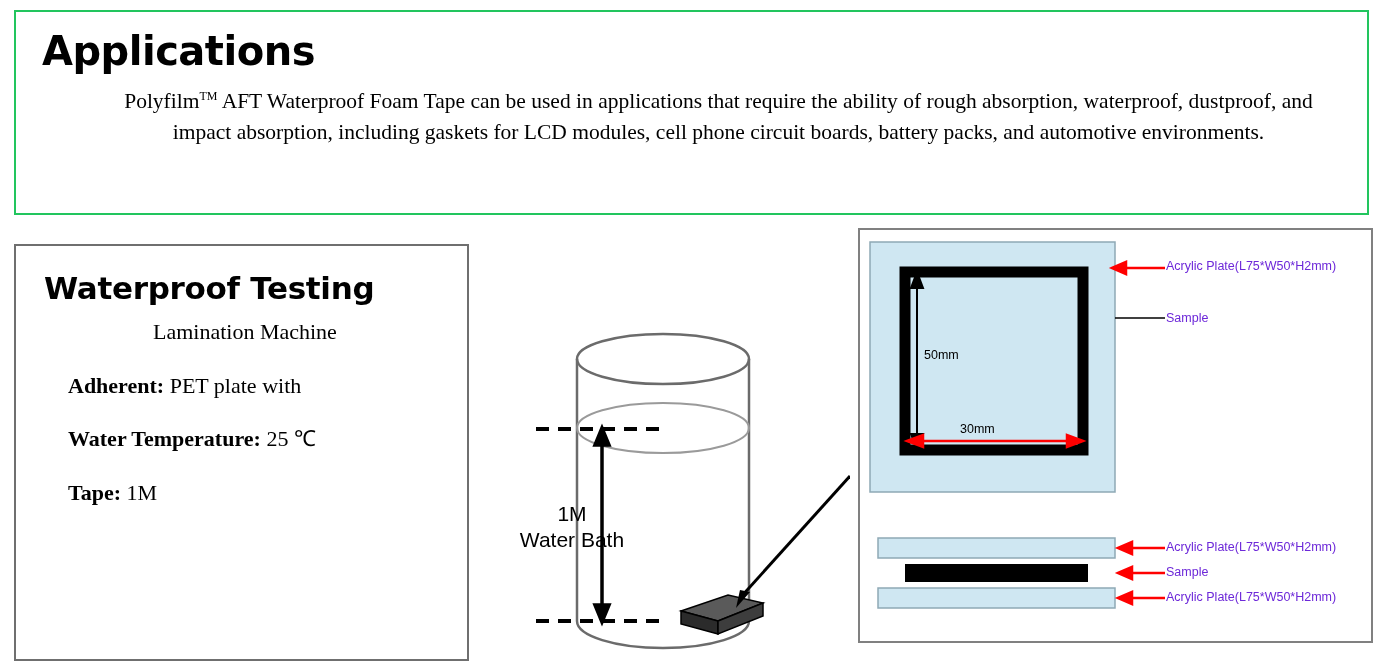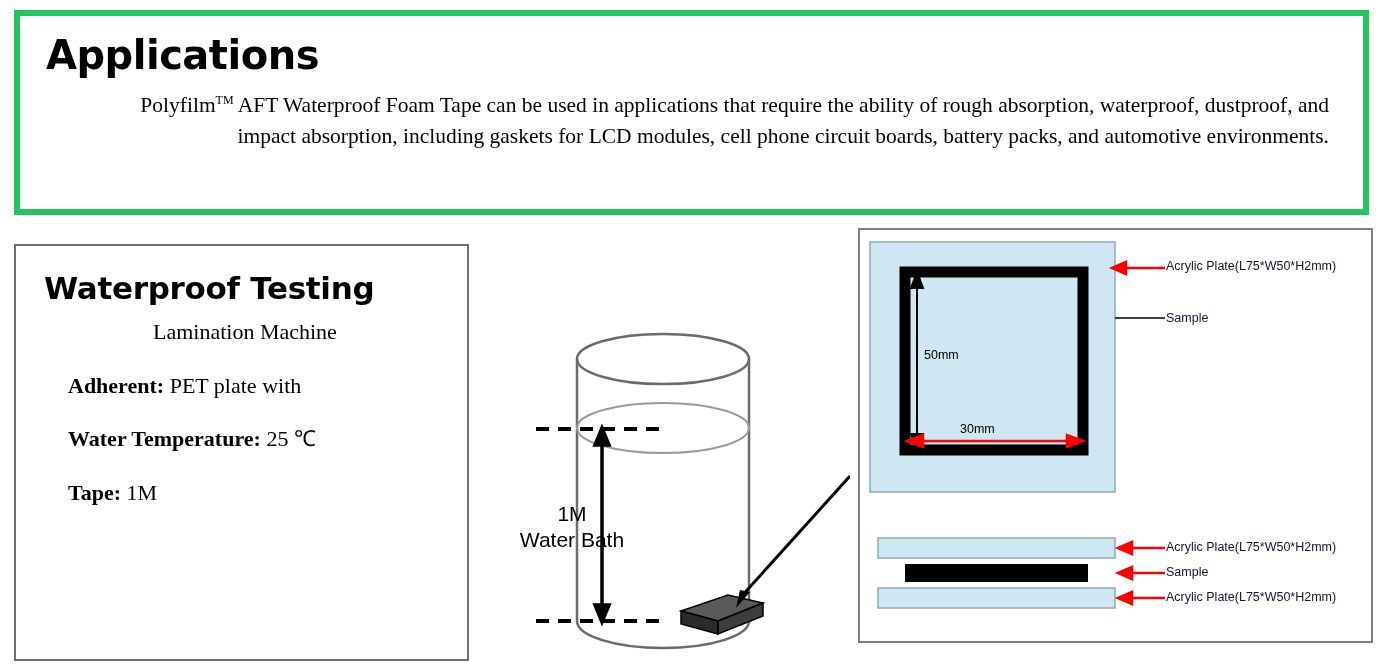--- a/index.html
+++ b/index.html
@@ -16,37 +16,37 @@
     overflow: hidden;
   }
 
   
   .applications-panel {
     position: absolute;
     left: 14px;
     top: 10px;
     width: 1355px;
     height: 205px;
-    border: 6px solid #22c55e;
+    border: 2px solid #22c55e;
     box-sizing: border-box;
   }
   .applications-title {
     font-family: "DejaVu Sans", sans-serif;
     font-weight: bold;
     font-size: 40px;
     letter-spacing: -0.5px;
     margin: 18px 0 0 26px;
     line-height: 1.05;
   }
   .applications-body {
     font-family: "Liberation Serif", serif;
     font-size: 21.5px;
     line-height: 1.42;
     margin: 14px 34px 0 88px;
-    text-align: right;
+    text-align: center;
   }
   .applications-body sup {
     font-size: 12px;
     vertical-align: super;
   }
 
   
   .testing-panel {
     position: absolute;
     left: 14px;
@@ -116,21 +116,21 @@
   }
   .diagram-svg {
     position: absolute;
     left: 0;
     top: 0;
   }
   .callout {
     position: absolute;
     font-family: "Liberation Sans", sans-serif;
     font-size: 12.5px;
-    color: #0f172a;
+    color: #6d28d9;
     white-space: nowrap;
   }
 </style>
 </head>
 <body>
 
 <div class="applications-panel">
   <div class="applications-title">Applications</div>
   <div class="applications-body">
     <span>Polyfilm</span><sup>TM</sup><span> AFT Waterproof Foam Tape can be used in applications that require the ability of rough absorption, waterproof, dustproof, and impact absorption, including gaskets for LCD modules, cell phone circuit boards, battery packs, and automotive environments.</span>

